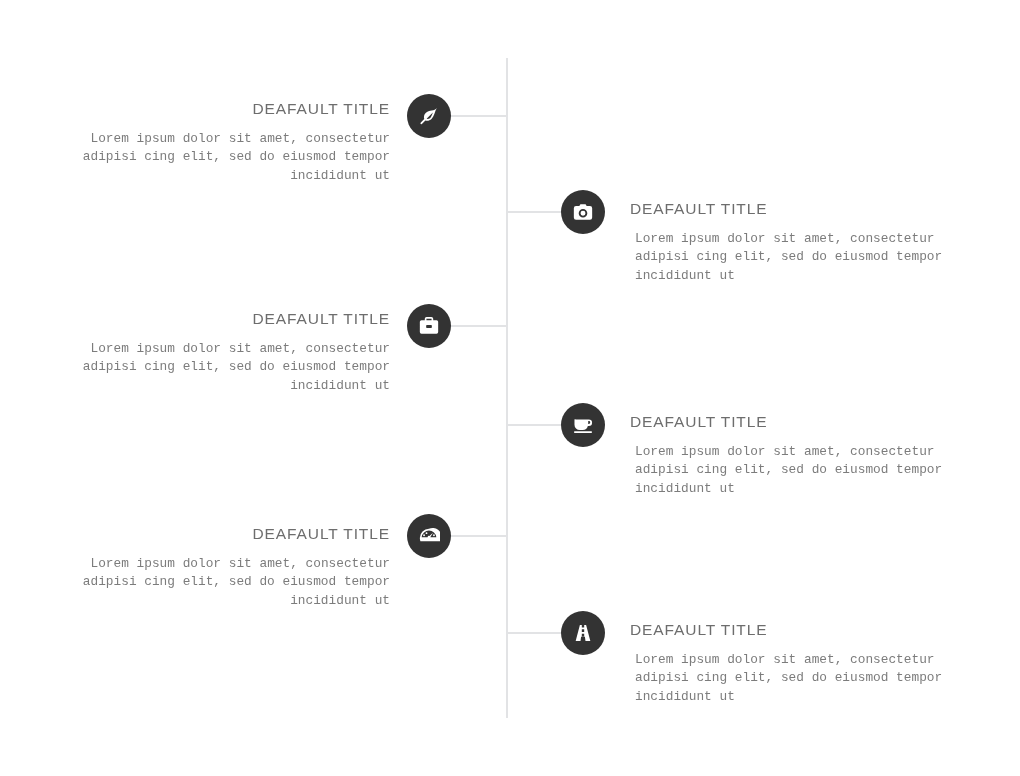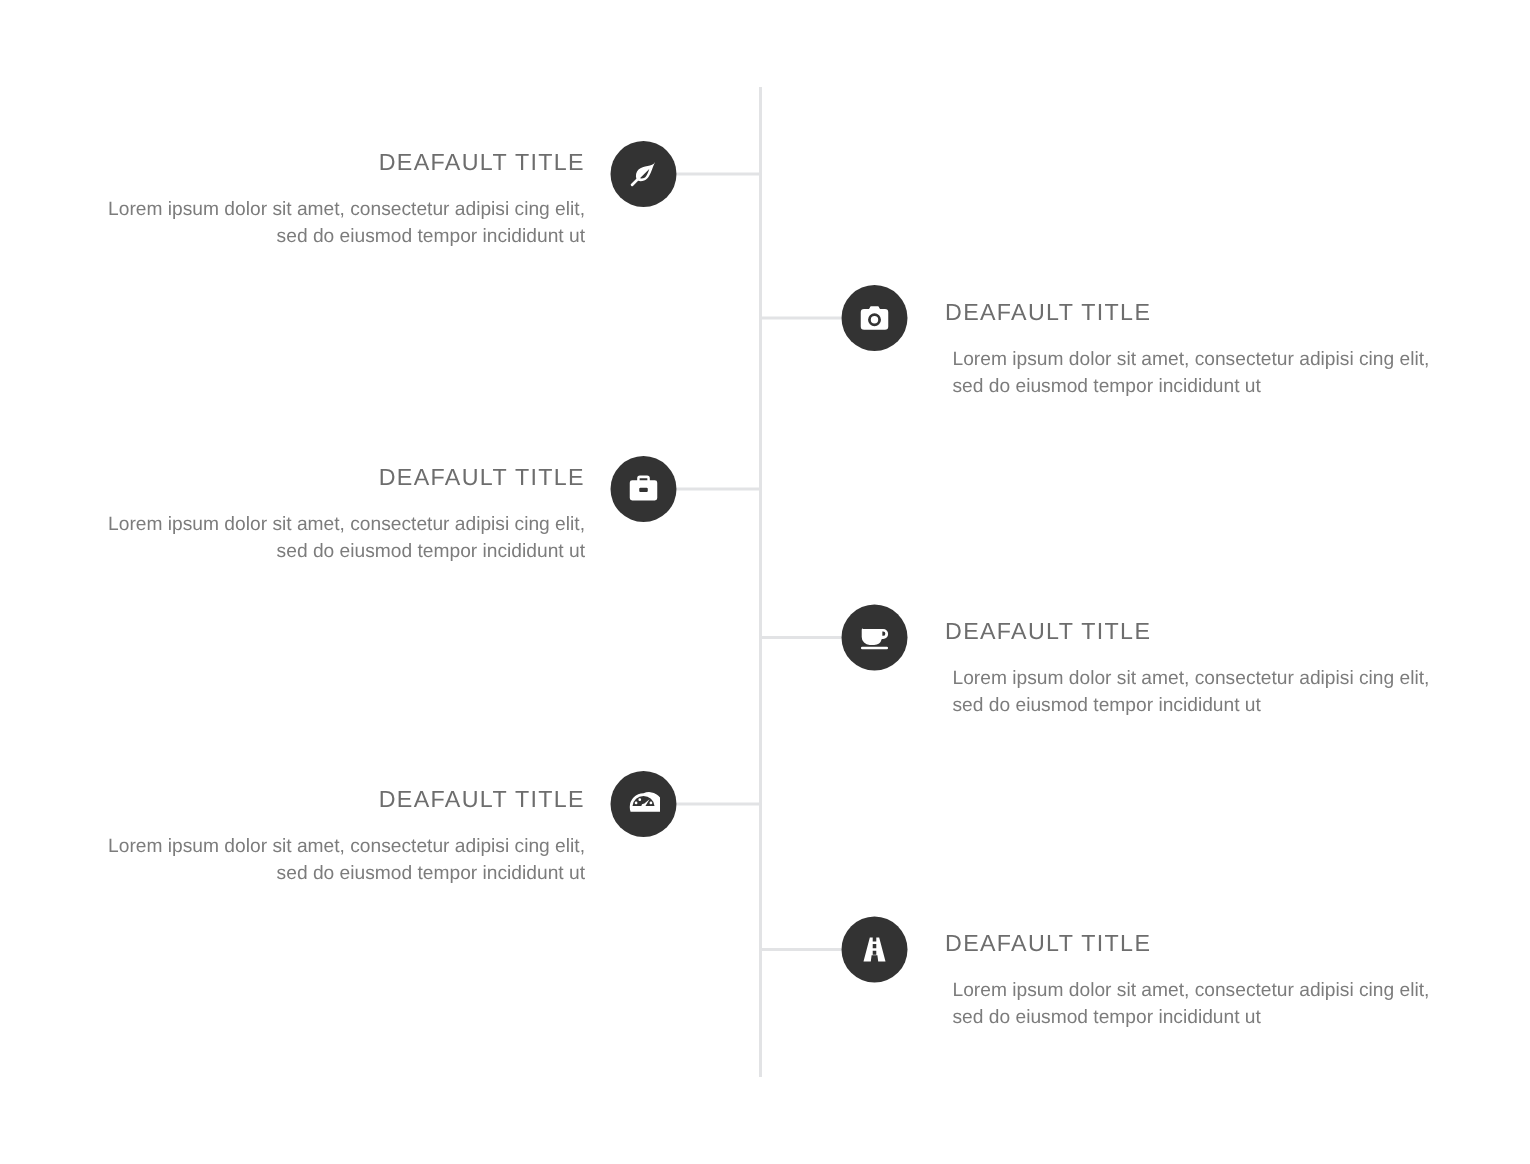--- a/index.html
+++ b/index.html
@@ -75,20 +75,21 @@
     color: #6d6d6d;
     line-height: 1.2;
     white-space: nowrap;
   }
   .block .body {
     margin-top: 11px;
     font-size: 12.8px;
     font-weight: 400;
     line-height: 1.45;
     color: #7c7c7c;
+    font-family: Liberation Mono, monospace;
   }
   .block.right .title { padding-left: 2px; }
   .block.right .body  { padding-left: 7px; }
 </style>
 </head>
 <body>
 
 <div id="timeline">
   <div class="spine"></div>
 <div class="connector left" style="top: 115px;"></div>

